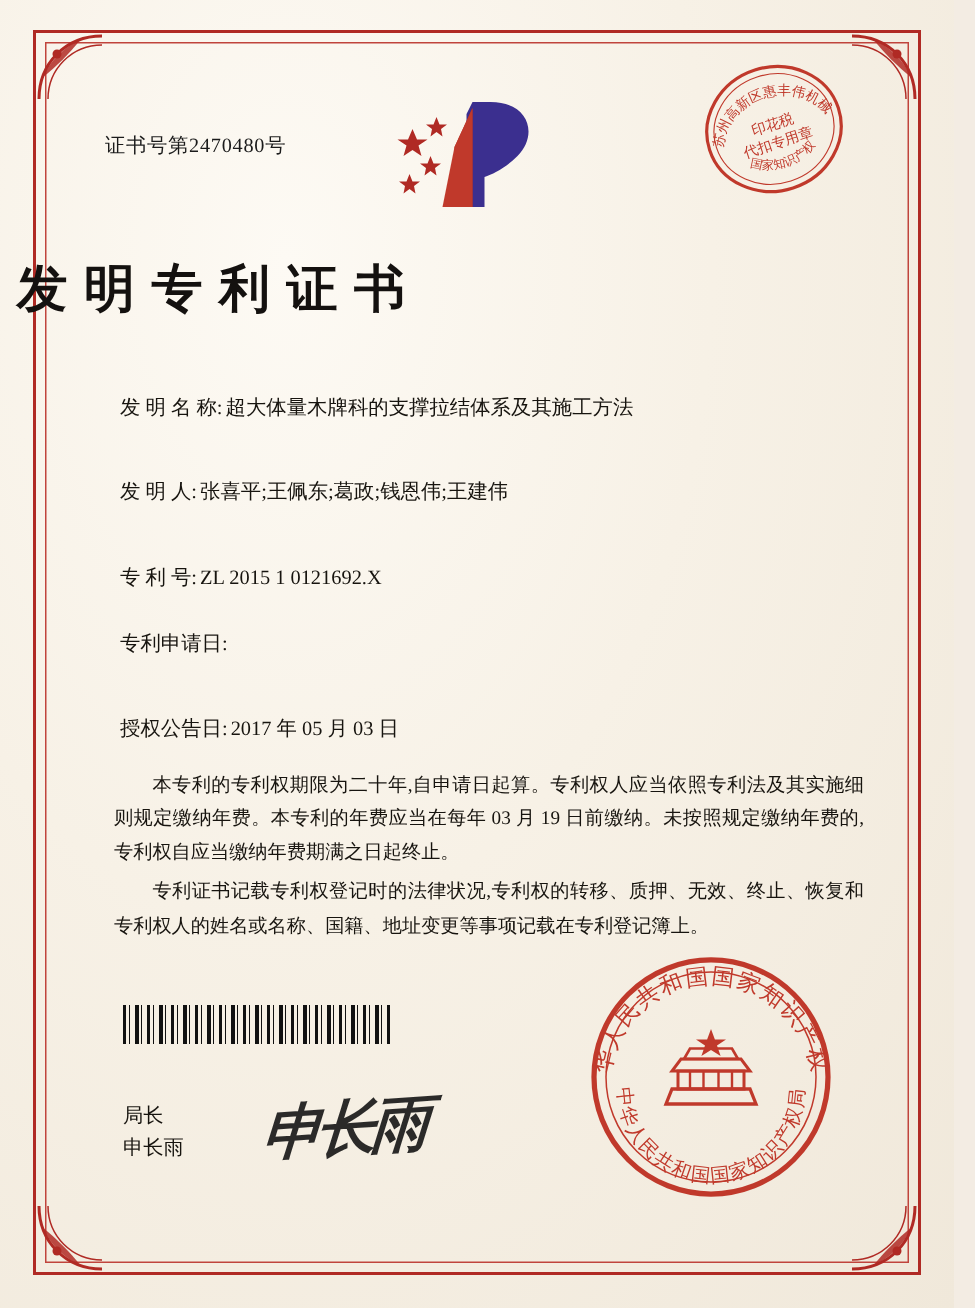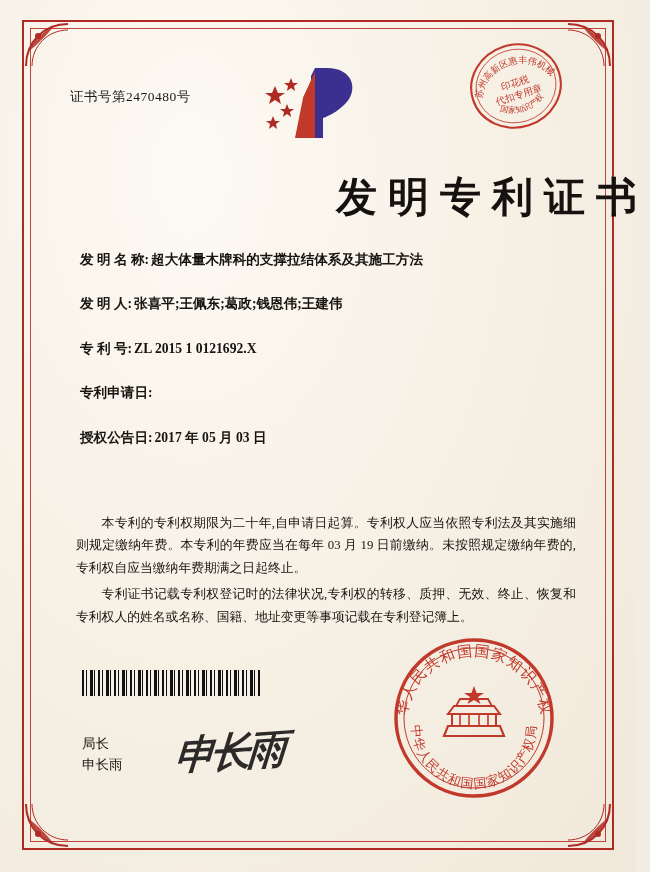--- a/index.html
+++ b/index.html
@@ -69,53 +69,53 @@
     right: 72px;
     top: 38px;
     width: 96px;
     height: 96px;
     transform: rotate(-18deg);
   }
 
   .title {
     position: absolute;
     top: 170px;
-    left: 12px;
+    left: 0;
     width: 100%;
-    text-align: right;
-    font-size: 41px;
+    text-align: left;
+    font-size: 34px;
     letter-spacing: 11px;
     color: #14110f;
     font-weight: bold;
     font-family: "Liberation Serif", serif;
     text-indent: 11px;
   }
 
   .fields {
     position: absolute;
     left: 80px;
     top: 250px;
     width: 500px;
     font-size: 13.6px;
     color: #17140f;
   }
   .field-row {
     display: flex;
     align-items: flex-end;
     margin-bottom: 24px;
     line-height: 1.5;
-    font-weight: bold;
   }
   .field-label {
     white-space: pre;
     flex: 0 0 auto;
   }
   .field-value {
     flex: 1 1 auto;
     padding-left: 2px;
+    margin-top: 12px;
   }
 
   .paragraphs {
     position: absolute;
     left: 76px;
     top: 512px;
     width: 500px;
     font-size: 12.8px;
     color: #17140f;
     line-height: 1.75;

